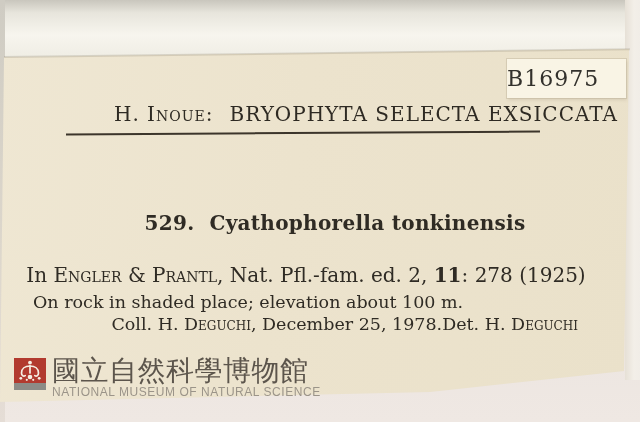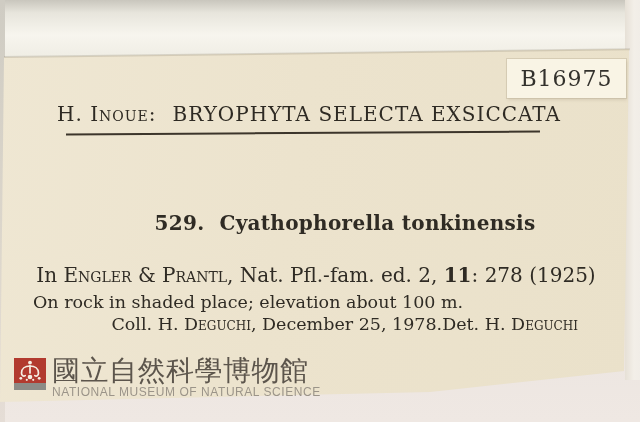--- a/index.html
+++ b/index.html
@@ -29,34 +29,34 @@
     filter:drop-shadow(0 3px 3px rgba(95,85,72,.28));
   }
   #card-top-crease{
     position:absolute;left:4px;top:56px;width:626px;height:2px;
     background:rgba(125,113,96,.22);transform:rotate(-0.7deg);transform-origin:left center;
   }
   
   .sticker{
     position:absolute;left:507px;top:59px;width:119px;height:39px;
     background:#f9f4e5;box-shadow:0 0 0 1px rgba(190,180,155,.45), 1px 2px 3px rgba(120,105,85,.18);
-    display:flex;align-items:center;justify-content:center;
+    display:flex;align-items:center;
   }
   .sticker-code{font-size:22px;letter-spacing:1px;color:#33312c;}
   
   .header-line{
-    position:absolute;left:0;top:102px;width:618px;text-align:center;
+    position:absolute;left:0;top:102px;width:618px;text-align:right;
     font-size:20px;letter-spacing:1px;white-space:pre;color:#2e2a23;
   }
   .title-underline{
     position:absolute;left:66px;top:132px;width:474px;height:2px;
     background:#3c352b;transform:rotate(-0.35deg);
   }
   
-  .species-block{position:absolute;left:16px;top:184px;width:600px;text-align:center;}
+  .species-block{position:absolute;left:6px;top:184px;width:600px;text-align:center;}
   .species-line{font-size:20px;font-weight:bold;line-height:26px;letter-spacing:0.3px;white-space:pre;}
   .species-num{margin-right:15px;}
   .author-line{font-size:16.5px;line-height:26px;}
   .citation-line{font-size:20px;line-height:27px;}
   
   .locality-block{position:absolute;left:33px;top:292px;width:545px;font-size:17.5px;line-height:21.5px;}
   .coll-row{display:flex;justify-content:flex-end;margin-left:14px;}
   .sc{font-variant:small-caps;}
   .b{font-weight:bold;}
   .gap{margin-left:16px;}

